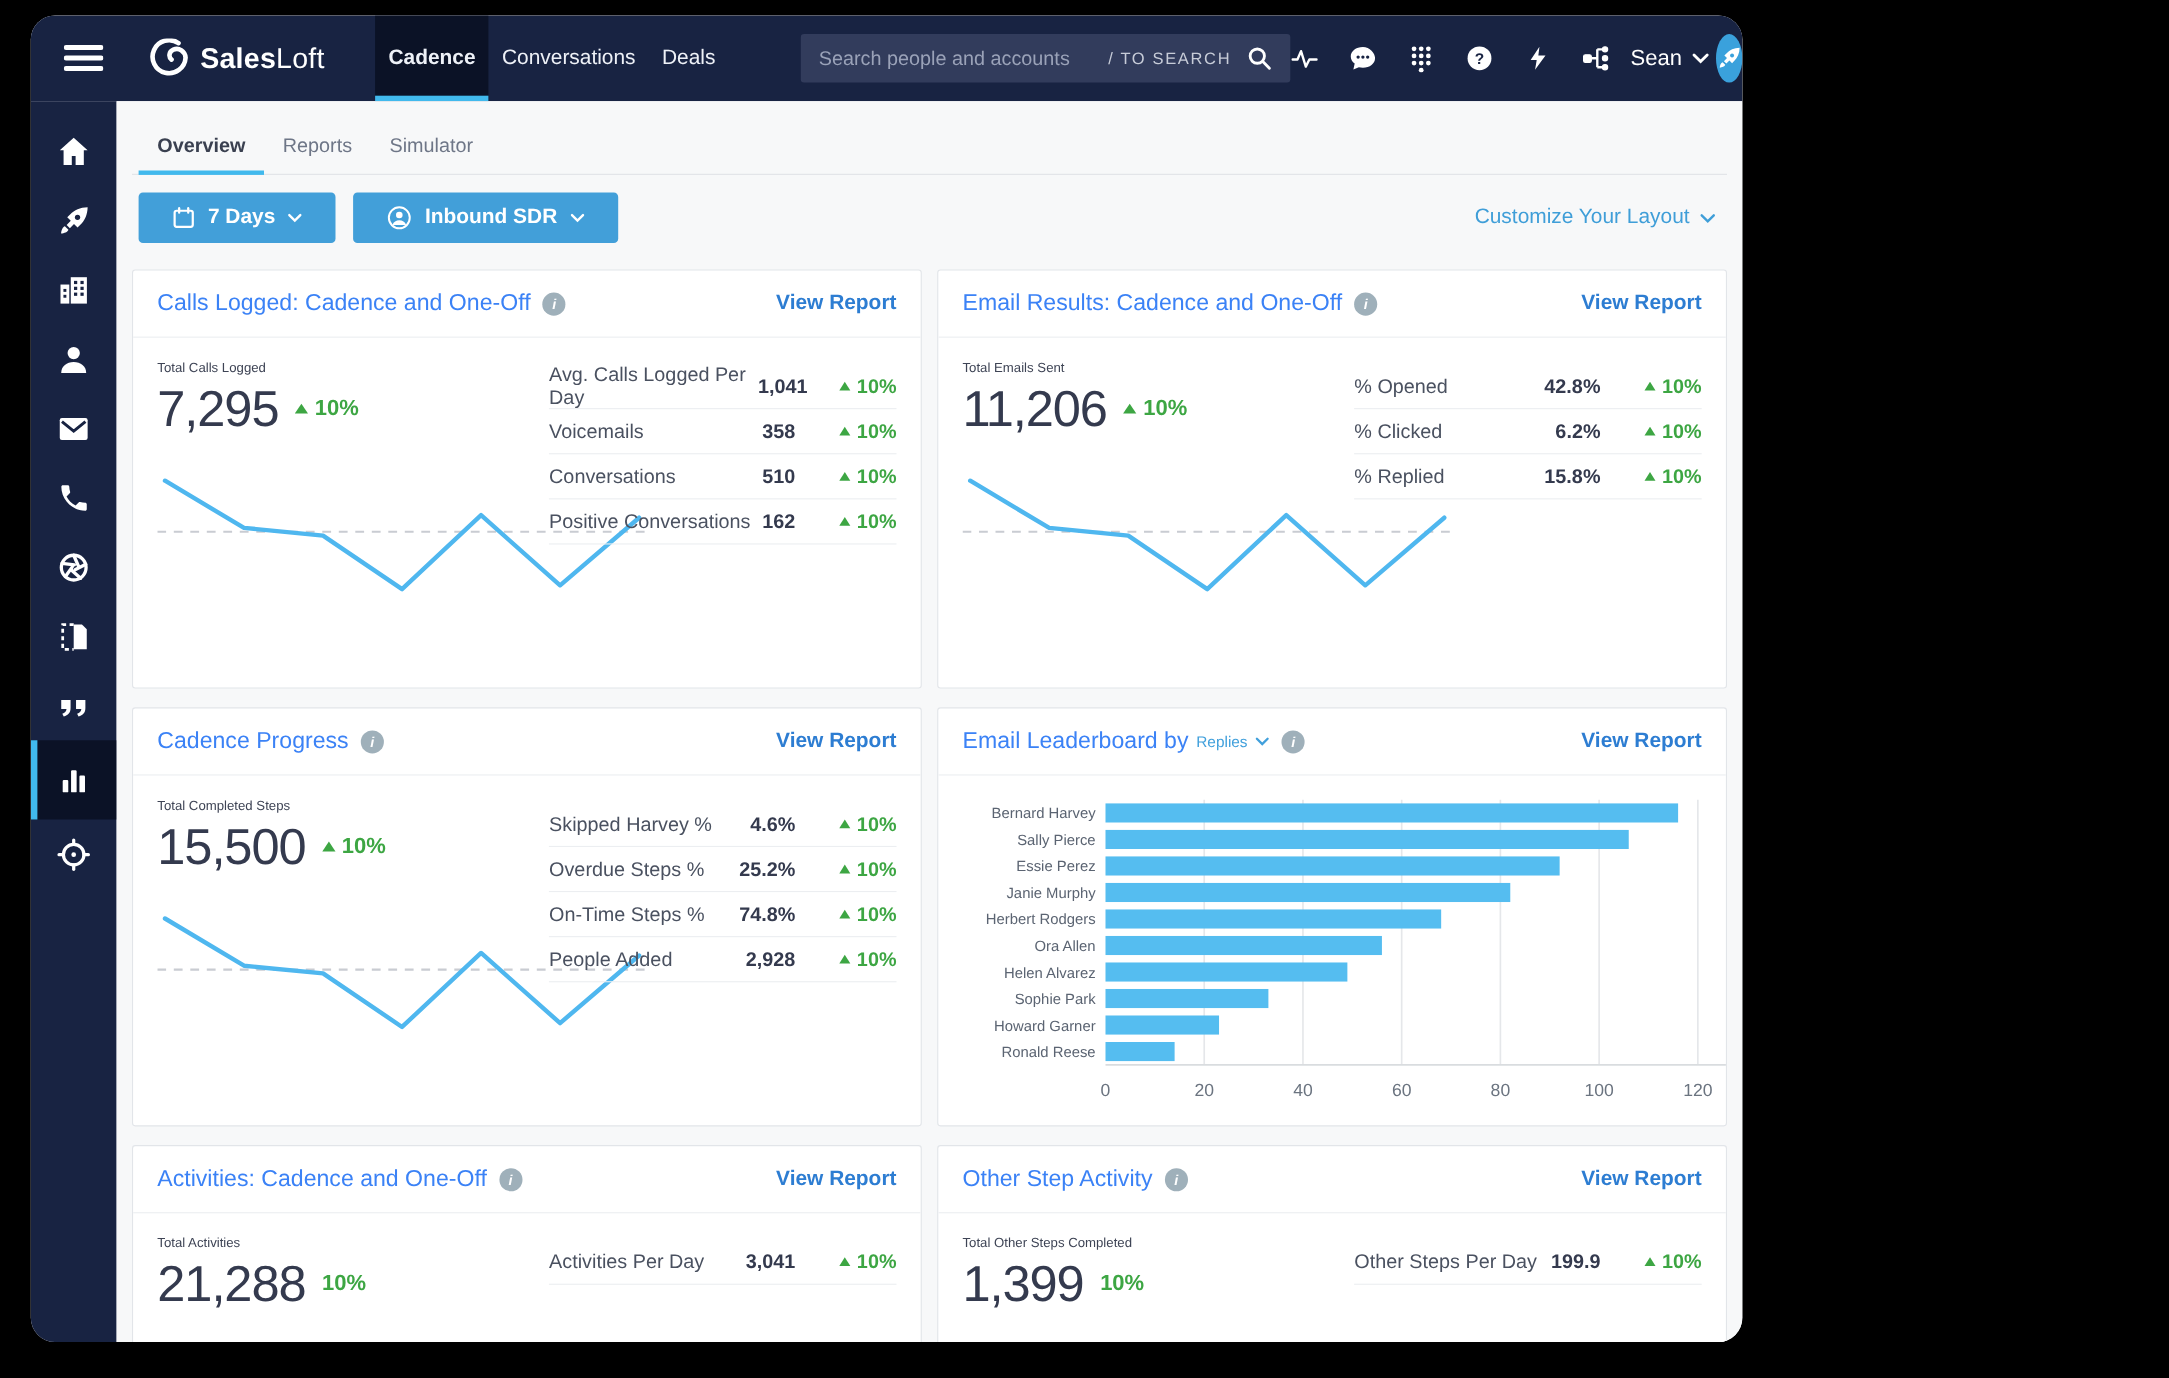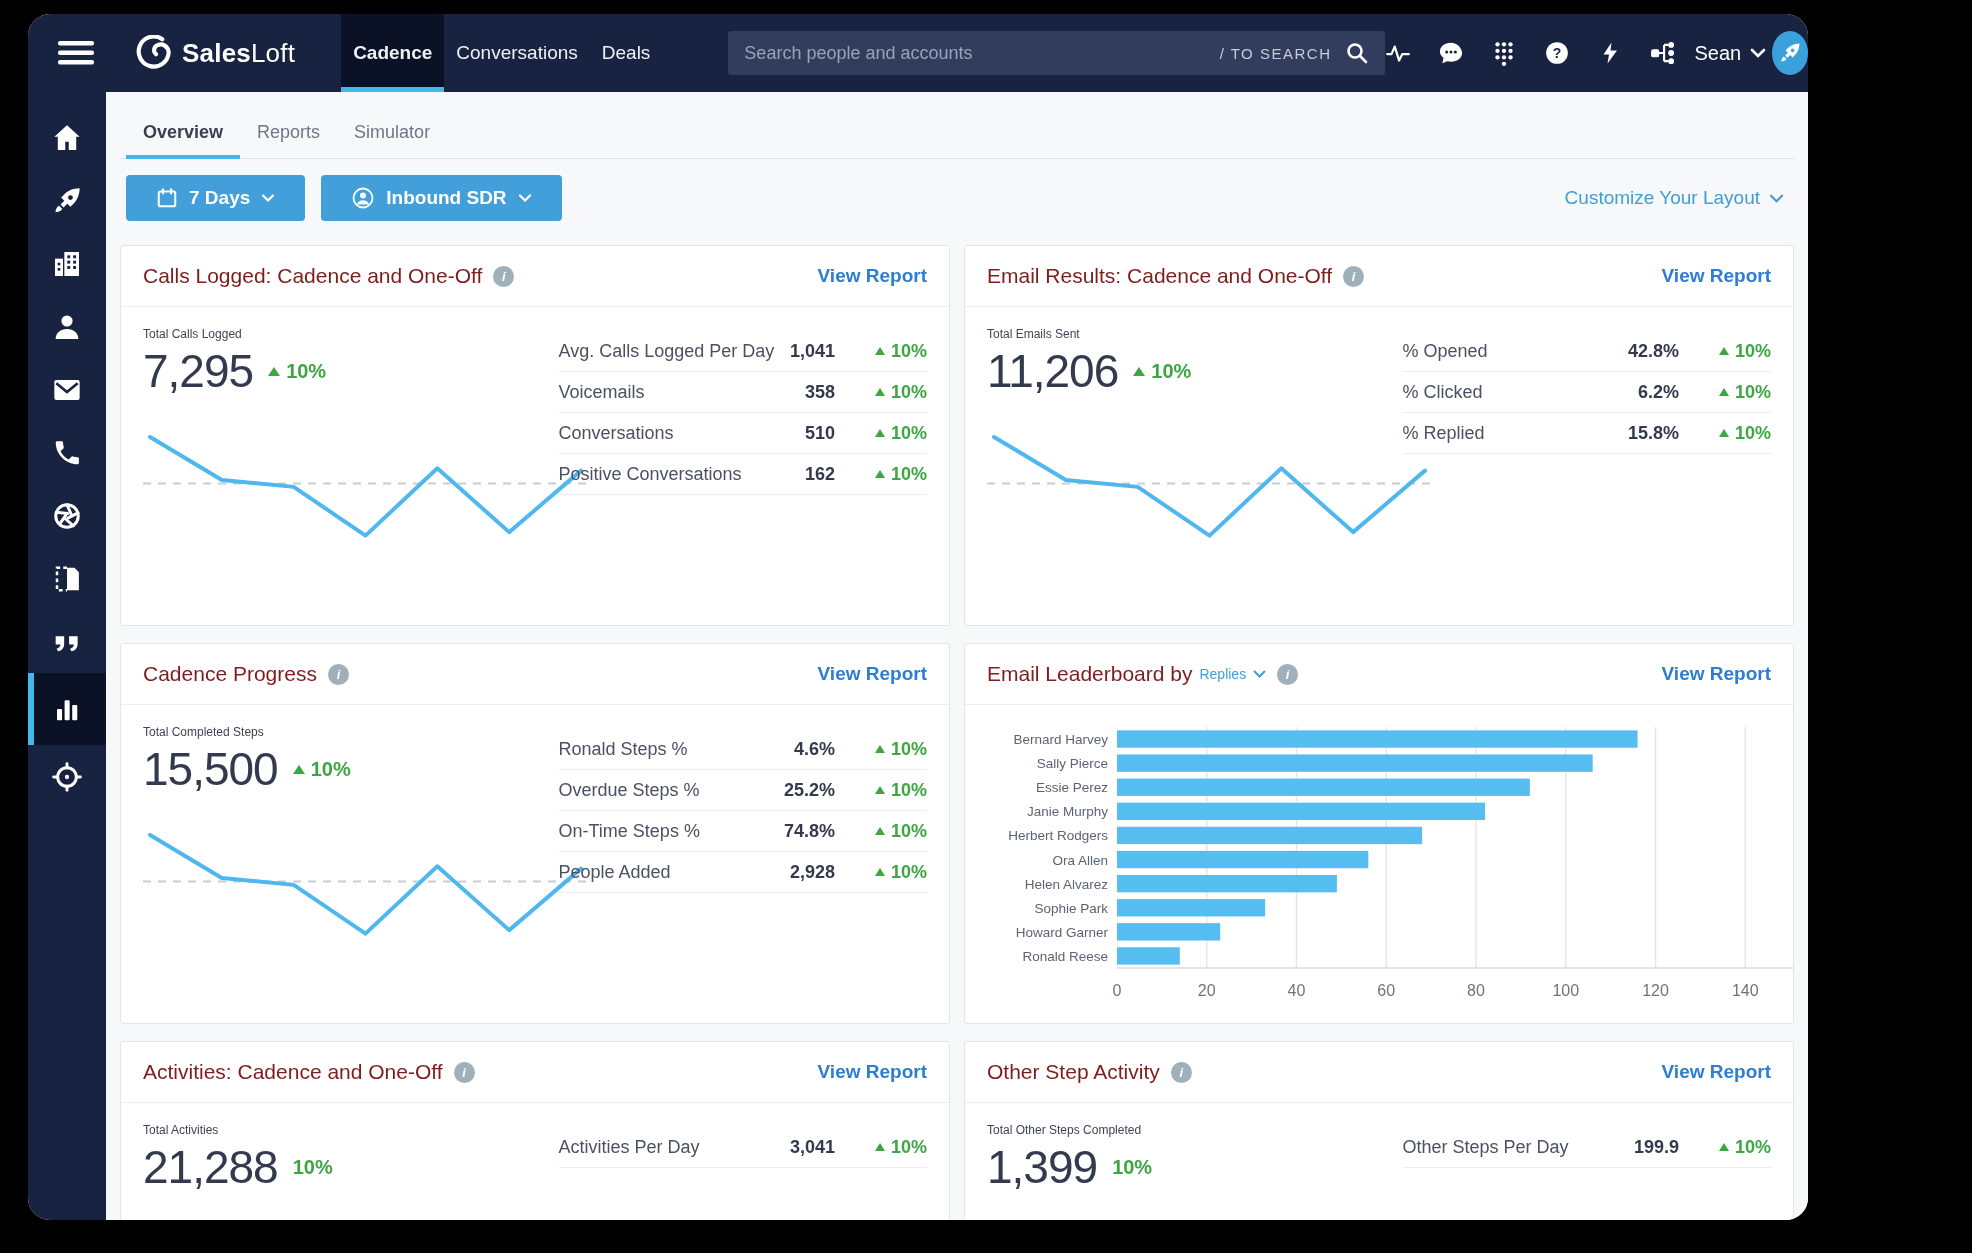--- a/index.html
+++ b/index.html
@@ -1,18 +1,18 @@
 <!DOCTYPE html>
 <html><head>
 <meta charset="utf-8">
 <style>
   * { margin:0; padding:0; box-sizing:border-box; }
   html,body { width:1972px; height:1253px; background:#000; font-family:"Liberation Sans", sans-serif; }
   .stage { position:relative; width:1972px; height:1253px; }
-  .window { position:absolute; left:28px; top:14px; width:1780px; height:1206px;
+  .window { position:absolute; left:28px; top:14px; width:1556px; height:1206px;
             border-radius:22px; overflow:hidden; background:#f7f8f9;
             box-shadow:0 8px 40px rgba(0,0,0,.85); }
 
   
   .topnav { height:78px; background:#182342; display:flex; align-items:center; }
   .hamburger { margin-left:30px; width:36px; cursor:pointer; }
   .brand { display:flex; align-items:center; gap:10px; margin-left:42px; }
   .brand-name { font-size:26px; color:#fff; font-weight:300; letter-spacing:.2px; }
   .brand-name b { font-weight:bold; }
   .nav-tabs { display:flex; height:78px; margin-left:46px; }
@@ -49,21 +49,21 @@
          align-items:center; gap:11px; padding:0 30px; font-size:19px; font-weight:bold;
          margin-right:16px; cursor:pointer; font-family:"Liberation Sans",sans-serif; }
   .customize { margin-left:auto; color:#3f9ed8; font-size:19px; display:flex; align-items:center;
                gap:9px; cursor:pointer; margin-right:4px; }
 
   
   .cards { display:grid; grid-template-columns:1fr 1fr; grid-template-rows:381px 381px 330px;
            gap:17px 14px; margin-top:24px; }
   .card { background:#fff; border:1px solid #e2e5e9; border-radius:3px; overflow:hidden; }
   .card-head { height:61px; display:flex; align-items:center; padding:0 22px; border-bottom:1px solid #eceef1; }
-  .card-title { font-size:21px; color:#7f1d1d; }
+  .card-title { font-size:21px; color:#3b82f6; }
   .metric-dd { color:#41a0dc; font-size:14px; margin-left:7px; cursor:pointer; display:flex; align-items:center; gap:7px; }
   .info-icon { width:21px; height:21px; border-radius:50%; background:#9fb0ba; color:#fff;
                display:flex; align-items:center; justify-content:center; margin-left:11px;
                font-size:13px; font-weight:bold; font-style:italic; cursor:pointer; }
   .info-icon::after { content:"i"; }
   .view-report { margin-left:auto; color:#2d7dd2; font-size:19px; font-weight:bold; cursor:pointer; text-decoration:none; }
   .card-body { display:flex; padding:20px 22px 0; }
   .stat-col { width:53%; }
   .stat-label { font-size:12px; color:#3e4455; }
   .stat-line { display:flex; align-items:center; gap:15px; margin-top:3px; }
@@ -454,21 +454,21 @@
               </div>
               <div class="spark">
                     <svg width="445" height="130" viewBox="0 0 445 130">
                       <line x1="0" y1="53.400000000000006" x2="445" y2="53.400000000000006" stroke="#c9ccd2" stroke-width="2" stroke-dasharray="8 7"></line>
                       <polyline points="7,7 78.83333333333333,49.92 150.66666666666666,56.88 222.5,105.6 294.3333333333333,38.32 366.1666666666667,102.11999999999999 438,40.64" fill="none" stroke="#4fb7ef" stroke-width="4" stroke-linejoin="round" stroke-linecap="round"></polyline>
                     </svg>
                   </div>
             </div>
             <div class="rows">
               <div class="row">
-                    <span>Ronald Steps %</span>
+                    <span>Skipped Harvey %</span>
                     <span class="row-val">4.6%</span>
                     <span class="row-delta">
                       <i class="tri"></i>
                       <span>10%</span>
                     </span>
                   </div>
               <div class="row">
                     <span>Overdue Steps %</span>
                     <span class="row-val">25.2%</span>
                     <span class="row-delta">

